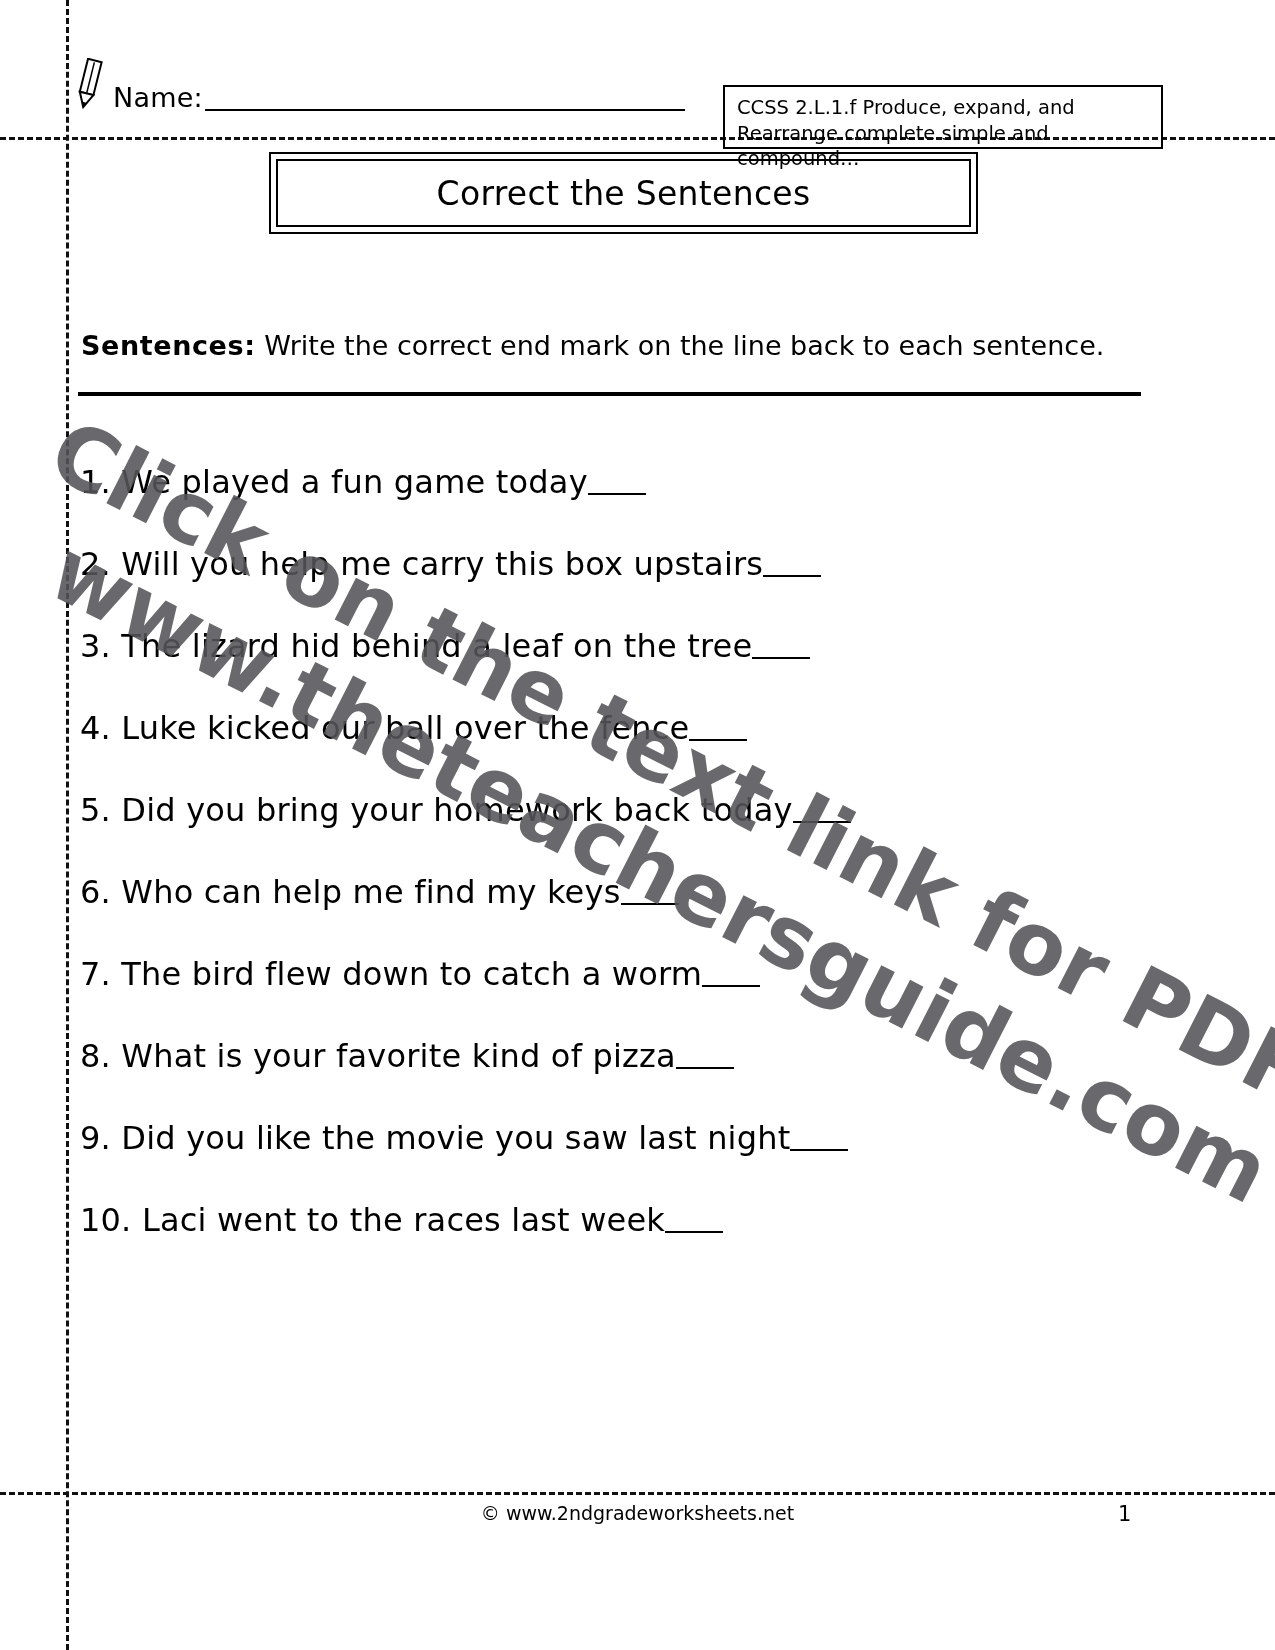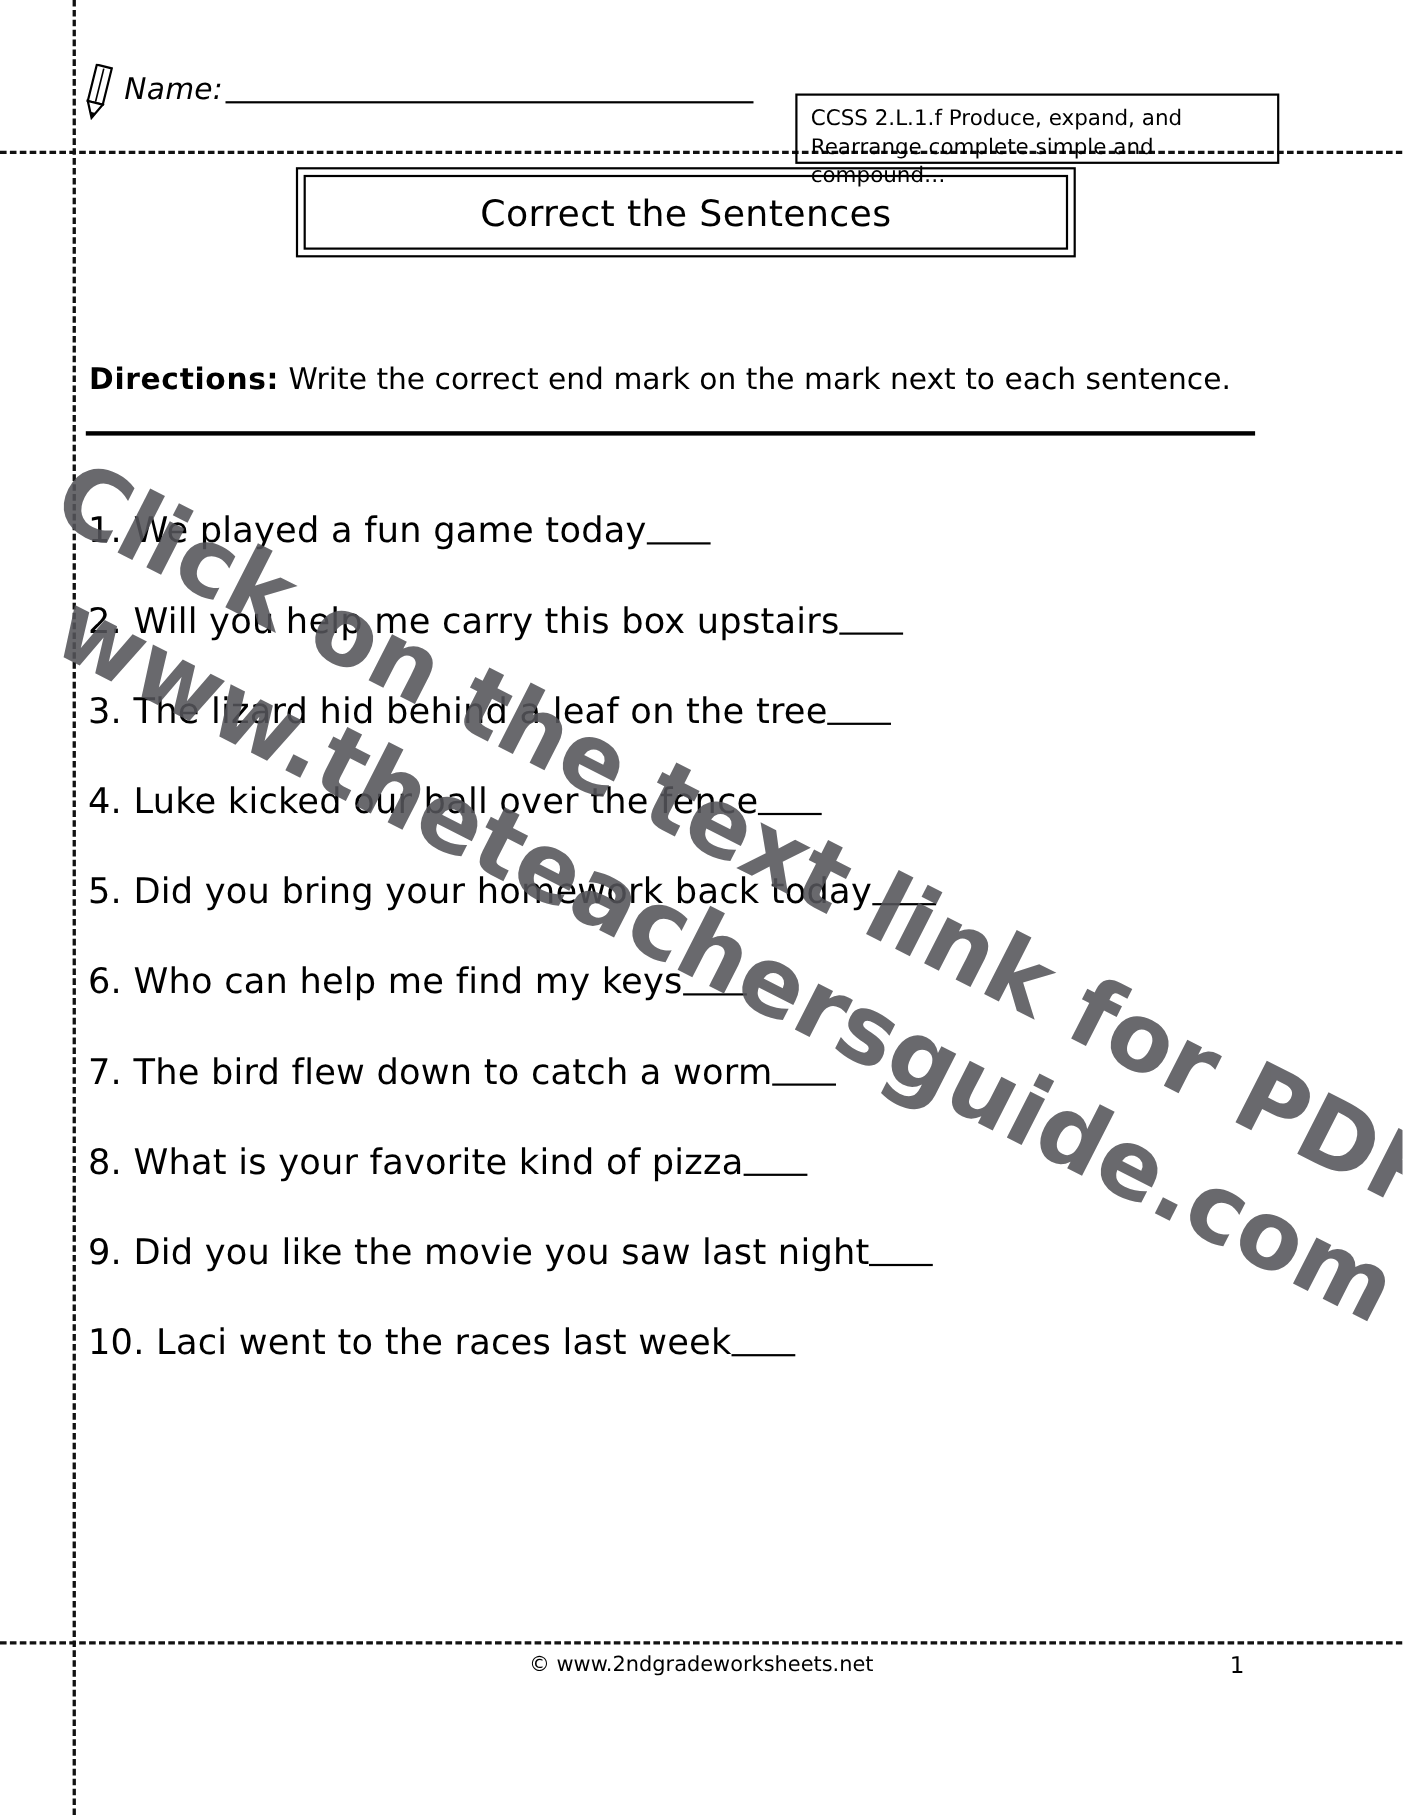--- a/index.html
+++ b/index.html
@@ -46,26 +46,25 @@
   .pencil-icon {
     position: absolute;
     left: 68px;
     top: 58px;
     width: 44px;
     height: 52px;
   }
   .name-line {
     position: absolute;
     left: 113px;
-    top: 66px;
+    top: 82px;
     font-size: 27px;
     font-family: "DejaVu Sans", sans-serif;
     letter-spacing: 0.2px;
     white-space: nowrap;
-    font-style: italic;
   }
   .name-line .blank {
     display: inline-block;
     border-bottom: 2.5px solid #000;
     width: 480px;
     margin-left: 2px;
     vertical-align: -4px;
     height: 22px;
   }
 
@@ -235,22 +234,22 @@
   <span>CCSS 2.L.1.f  Produce, expand, and Rearrange complete simple and compound…</span>
 </div>
 
 <div class="title-outer">
   <div class="title-inner">
     <span class="title-text">Correct the Sentences</span>
   </div>
 </div>
 
 <div class="directions">
-  <b>Directions:</b>
-  <span class="dtext">Write the correct end mark on the mark next to each sentence.</span>
+  <b>Sentences:</b>
+  <span class="dtext">Write the correct end mark on the line back to each sentence.</span>
 </div>
 <div class="rule"></div>
 
 <div class="sentences">
   <div class="sentence-item">
     <span class="num">1.</span>
     <span>We played a fun game today</span><span class="ansblank"></span>
   </div>
   <div class="sentence-item">
     <span class="num">2.</span>

